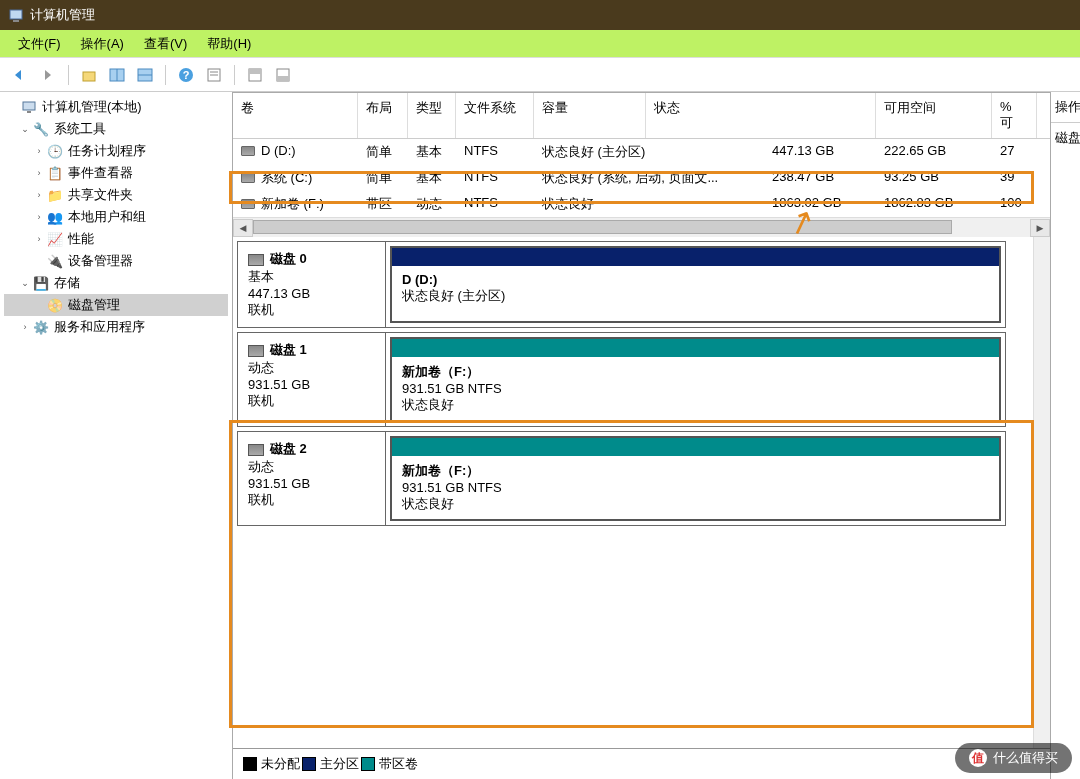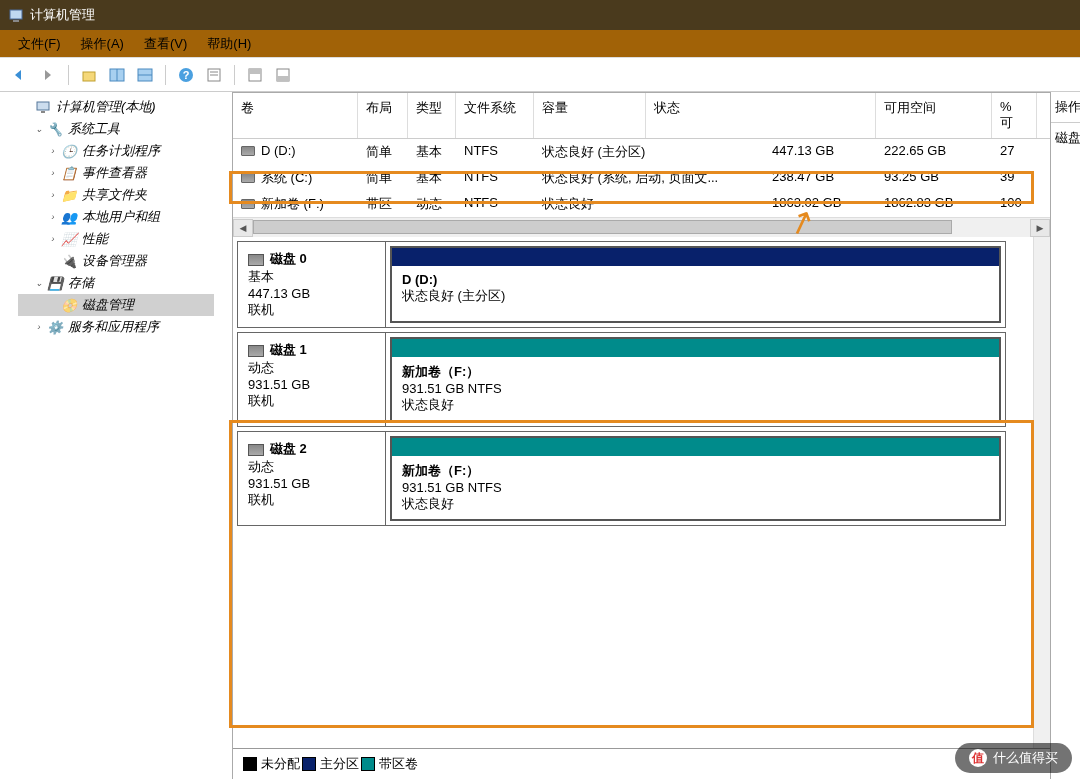--- a/index.html
+++ b/index.html
@@ -1,30 +1,30 @@
 <!DOCTYPE html>
 <html><head>
 <meta charset="utf-8">
 <style>
   * { box-sizing: border-box; margin: 0; padding: 0; }
   body { font-family: "Microsoft YaHei", "Segoe UI", sans-serif; font-size: 13px; background: #fff; color: #000; width: 1080px; height: 779px; overflow: hidden; position: relative; }
   
   .title-bar { background: #4a3a1d; color: #fff; height: 30px; display: flex; align-items: center; padding: 0 8px; }
   .title-bar .icon { width: 16px; height: 16px; margin-right: 6px; }
   
-  .menu-bar { background: #a16207; height: 28px; display: flex; align-items: center; padding: 0 8px; border-bottom: 1px solid #ddd; }
+  .menu-bar { background: #bef264; height: 28px; display: flex; align-items: center; padding: 0 8px; border-bottom: 1px solid #ddd; }
   .menu-item { padding: 4px 10px; cursor: default; }
   
   .toolbar { background: #fff; height: 34px; display: flex; align-items: center; padding: 0 8px; gap: 4px; border-bottom: 1px solid #ccc; }
   .tb-btn { width: 24px; height: 24px; display: flex; align-items: center; justify-content: center; cursor: pointer; }
   .tb-sep { width: 1px; height: 20px; background: #ccc; margin: 0 4px; }
   
   .main { display: flex; height: calc(779px - 30px - 28px - 34px); }
   
-  .tree-pane { width: 233px; border-right: 1px solid #aaa; overflow: auto; padding: 4px 18px; font-style: italic; }
+  .tree-pane { width: 233px; border-right: 1px solid #aaa; overflow: auto; padding: 4px 4px; }
   .tree-node { display: flex; align-items: center; padding: 2px 2px; cursor: default; white-space: nowrap; }
   .tree-node.selected { background: #d0d0d0; }
   .tree-toggle { width: 14px; text-align: center; font-size: 9px; color: #555; }
   .tree-icon { width: 18px; height: 16px; margin-right: 4px; display:flex; align-items:center; justify-content:center; }
   .indent-1 { padding-left: 14px; }
   .indent-2 { padding-left: 28px; }
   
   .content { flex: 1; display: flex; flex-direction: column; border-top: 1px solid #aaa; position: relative; }
   
   .vol-table { overflow: hidden; }

